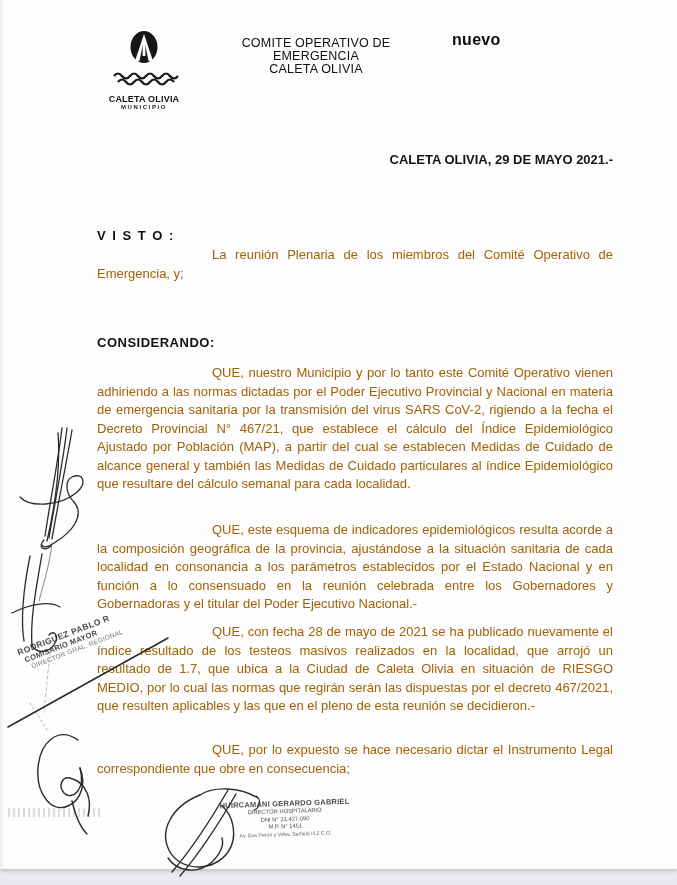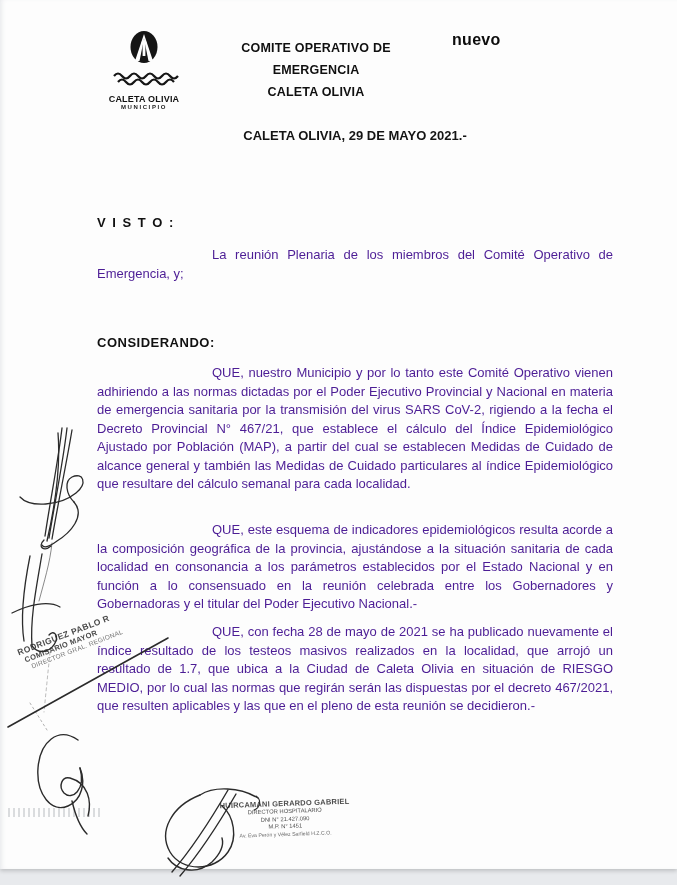--- a/index.html
+++ b/index.html
@@ -13,32 +13,32 @@
     position:absolute;left:0;top:0;width:677px;height:869px;
     background:#fdfdfd;
     box-shadow:0 2px 4px rgba(0,0,0,.18), inset 4px 0 6px -4px #dadde1;
   }
 
   
   .muni-logo{position:absolute;left:106px;top:30px;width:76px;text-align:center;}
   .muni-logo .name{font-weight:bold;font-size:9px;letter-spacing:.2px;color:#111;line-height:10px;margin-top:2px;}
   .muni-logo .sub{font-size:6px;font-weight:bold;letter-spacing:1.6px;color:#222;line-height:7px;}
   .committee{position:absolute;left:200px;top:37px;width:232px;text-align:center;
-    font-weight:bold;font-size:12.5px;line-height:22px;color:#101010;letter-spacing:.2px;}
+    font-weight:normal;font-size:12.5px;line-height:13px;color:#101010;letter-spacing:.2px;}
   .covid-logo{position:absolute;left:452px;top:32px;width:170px;color:#0d0d0d;line-height:1;}
   .covid-logo .nuevo{font-size:16px;font-weight:800;letter-spacing:.3px;margin-bottom:1px;}
   .covid-logo .main{font-size:27px;font-weight:800;letter-spacing:-.5px;margin-top:1px;}
   .covid-logo .sub{font-size:16.5px;font-weight:800;letter-spacing:.8px;margin-top:1px;}
 
   
-  .dateline{position:absolute;left:97px;top:128px;width:516px;text-align:center;
+  .dateline{position:absolute;left:97px;top:152px;width:516px;text-align:right;
     font-weight:bold;font-size:13px;color:#141414;}
   .heading{position:absolute;left:97px;font-weight:bold;font-size:13px;color:#111;}
   .bodytext{position:absolute;left:97px;width:516px;font-size:13px;line-height:18.5px;
-    color:#4c1d95;text-align:justify;margin:0;}
+    color:#a16207;text-align:justify;margin:0;}
   .bodytext.indent{text-indent:115px;}
   .lead{font-weight:normal;}
 
   
   .stamp{position:absolute;color:#3a3a3a;white-space:nowrap;}
   .stamp-police{left:16px;top:648px;transform:rotate(-21deg);transform-origin:0 0;opacity:.92;}
   .stamp-police .l1{font-size:8.5px;font-weight:bold;letter-spacing:.4px;}
   .stamp-police .l2{font-size:7.5px;font-weight:bold;letter-spacing:.3px;margin-left:4px;}
   .stamp-police .l3{font-size:6.5px;letter-spacing:.3px;margin-left:8px;opacity:.8;}
   .stamp-hospital{left:205px;top:799px;width:160px;text-align:center;transform:rotate(-2deg);opacity:.9;}
@@ -74,32 +74,33 @@
     <div>COMITE OPERATIVO DE EMERGENCIA</div>
     <div>CALETA OLIVIA</div>
   </div>
 
   <div class="covid-logo">
     <div class="nuevo">nuevo</div>
   </div>
 
   <div class="dateline">CALETA OLIVIA, 29 DE MAYO 2021.-</div>
 
-  <div class="heading" style="top:215px;letter-spacing:1.5px;text-align:right;">V I S T O :</div>
+  <div class="heading" style="top:228px;letter-spacing:1.5px;text-align:right;">V I S T O :</div>
 
   <p class="bodytext indent" style="top:246px;"><span>La reunión Plenaria de los miembros del Comité Operativo de Emergencia, y;</span></p>
 
   <div class="heading" style="top:335px;letter-spacing:.5px;">CONSIDERANDO:</div>
 
   <p class="bodytext indent" style="top:364px;"><span class="lead">QUE,</span><span> nuestro Municipio y por lo tanto este Comité Operativo vienen adhiriendo a las normas dictadas por el Poder Ejecutivo Provincial y Nacional en materia de emergencia sanitaria por la transmisión del virus SARS CoV-2, rigiendo a la fecha el Decreto Provincial N° 467/21, que establece el cálculo del Índice Epidemiológico Ajustado por Población (MAP), a partir del cual se establecen Medidas de Cuidado de alcance general y también las Medidas de Cuidado particulares al índice Epidemiológico que resultare del cálculo semanal para cada localidad.</span></p>
 
   <p class="bodytext indent" style="top:521px;"><span class="lead">QUE</span><span>, este esquema de indicadores epidemiológicos resulta acorde a la composición geográfica de la provincia, ajustándose a la situación sanitaria de cada localidad en consonancia a los parámetros establecidos por el Estado Nacional y en función a lo consensuado en la reunión celebrada entre los Gobernadores y Gobernadoras y el titular del Poder Ejecutivo Nacional.-</span></p>
 
   <p class="bodytext indent" style="top:623px;"><span class="lead">QUE</span><span>, con fecha 28 de mayo de 2021 se ha publicado nuevamente el índice resultado de los testeos masivos realizados en la localidad, que arrojó un resultado de 1.7, que ubica a la Ciudad de Caleta Olivia en situación de RIESGO MEDIO, por lo cual las normas que regirán serán las dispuestas por el decreto 467/2021, que resulten aplicables y las que en el pleno de esta reunión se decidieron.-</span></p>
 
+  <p class="bodytext indent" style="top:741px;"><span class="lead">QUE</span><span>, por lo expuesto se hace necesario dictar el Instrumento Legal correspondiente que obre en consecuencia;</span></p>
 
   <div class="stamp stamp-police">
     <div class="l1">RODRIGUEZ PABLO R</div>
     <div class="l2">COMISARIO MAYOR</div>
     <div class="l3">DIRECTOR GRAL. REGIONAL</div>
   </div>
 
   <div class="stamp stamp-hospital">
     <div class="l1">HUIRCAMANI GERARDO GABRIEL</div>
     <div class="l2">DIRECTOR HOSPITALARIO</div>

